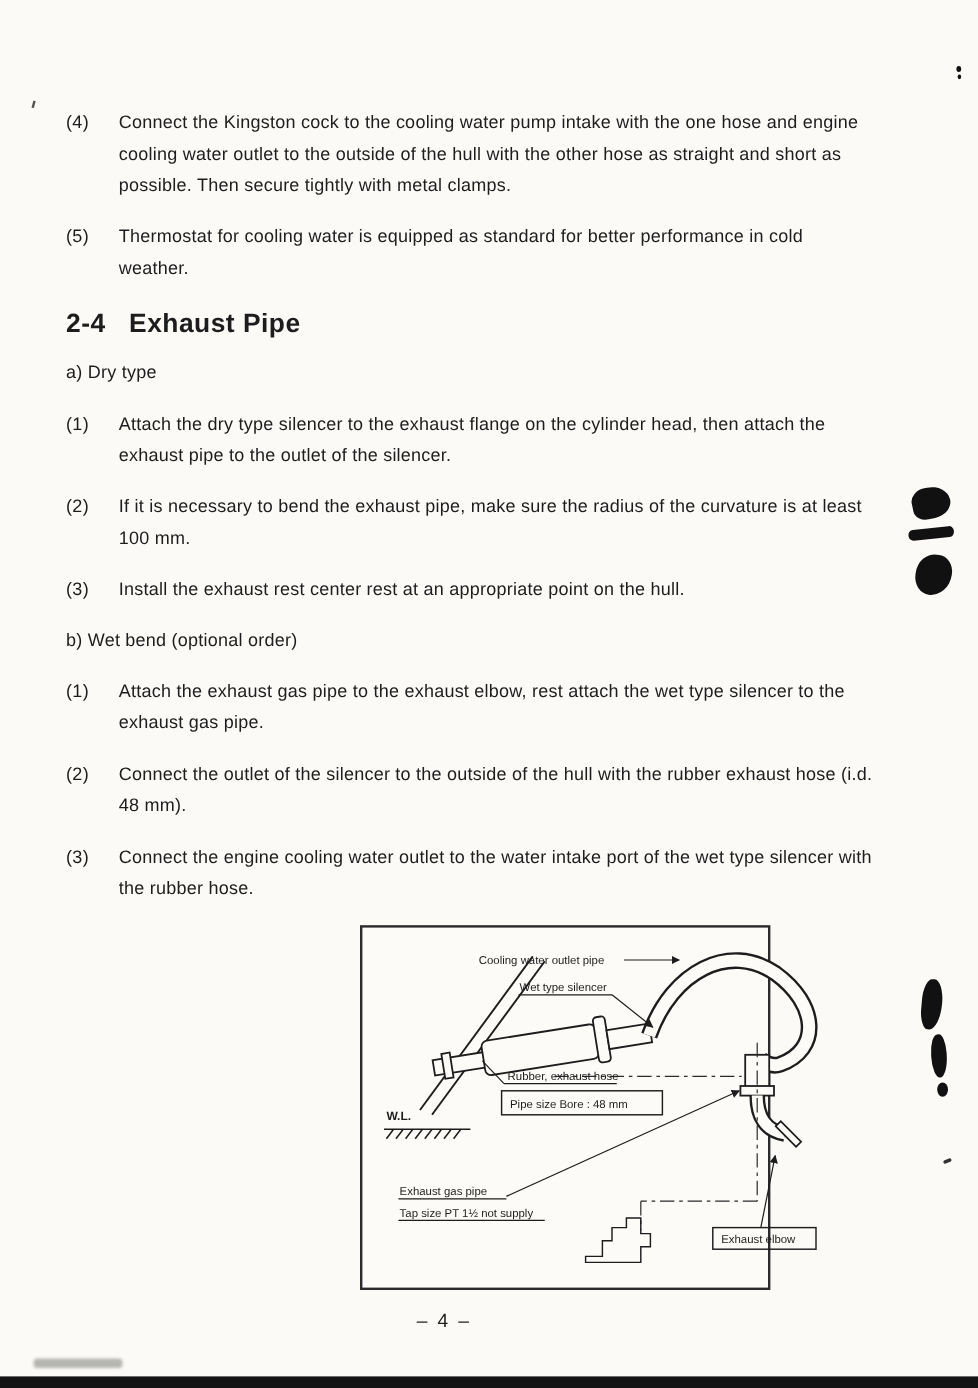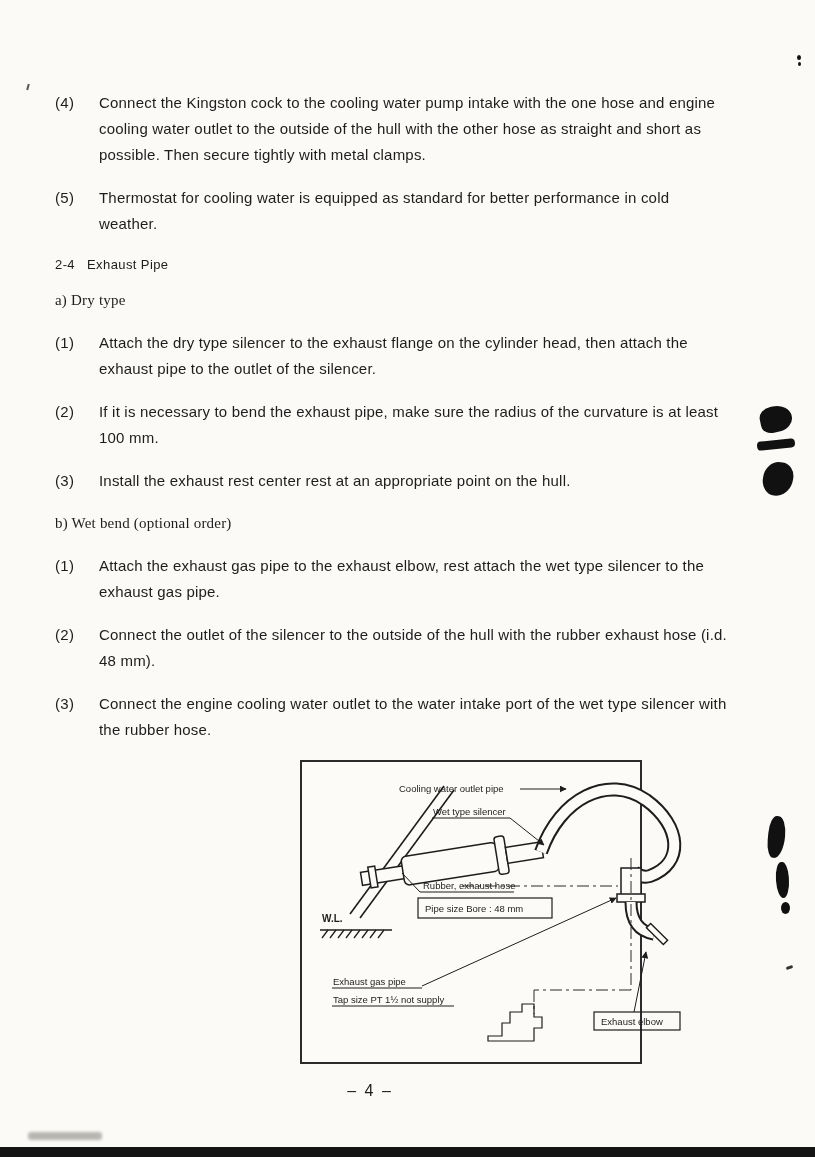--- a/index.html
+++ b/index.html
@@ -10,24 +10,24 @@
     font-family:"Liberation Sans", sans-serif;
     color:#1d1d1d;
     overflow:hidden;
     box-sizing:border-box;
     padding:90px 88px 0 55px;
   }
   .item{display:flex;margin-bottom:17px;max-width:672px;}
   .item .num{flex:0 0 44px;font-size:15px;line-height:26px;letter-spacing:.3px;}
   .item .txt{flex:1;font-size:15px;line-height:26px;letter-spacing:.2px;max-width:628px;}
   .heading{
-    font-size:13px;font-weight:400;letter-spacing:.4px;
+    font-size:22px;font-weight:700;letter-spacing:.4px;
     margin:20px 0 16px 0;white-space:pre-wrap;
   }
-  .sublabel{font-size:15px;line-height:24px;margin:0 0 18px 0;letter-spacing:.2px;font-family:Liberation Serif, serif;}
+  .sublabel{font-size:15px;line-height:24px;margin:0 0 18px 0;letter-spacing:.2px;}
   .figure-box{
     margin:6px 0 0 245px;
     width:342px;height:304px;
     border:2px solid #2b2b2b;
     background:#fcfbf8;
     box-sizing:border-box;
   }
   .page-number{
     max-width:630px;text-align:center;
     margin-top:18px;font-size:16px;letter-spacing:2px;

